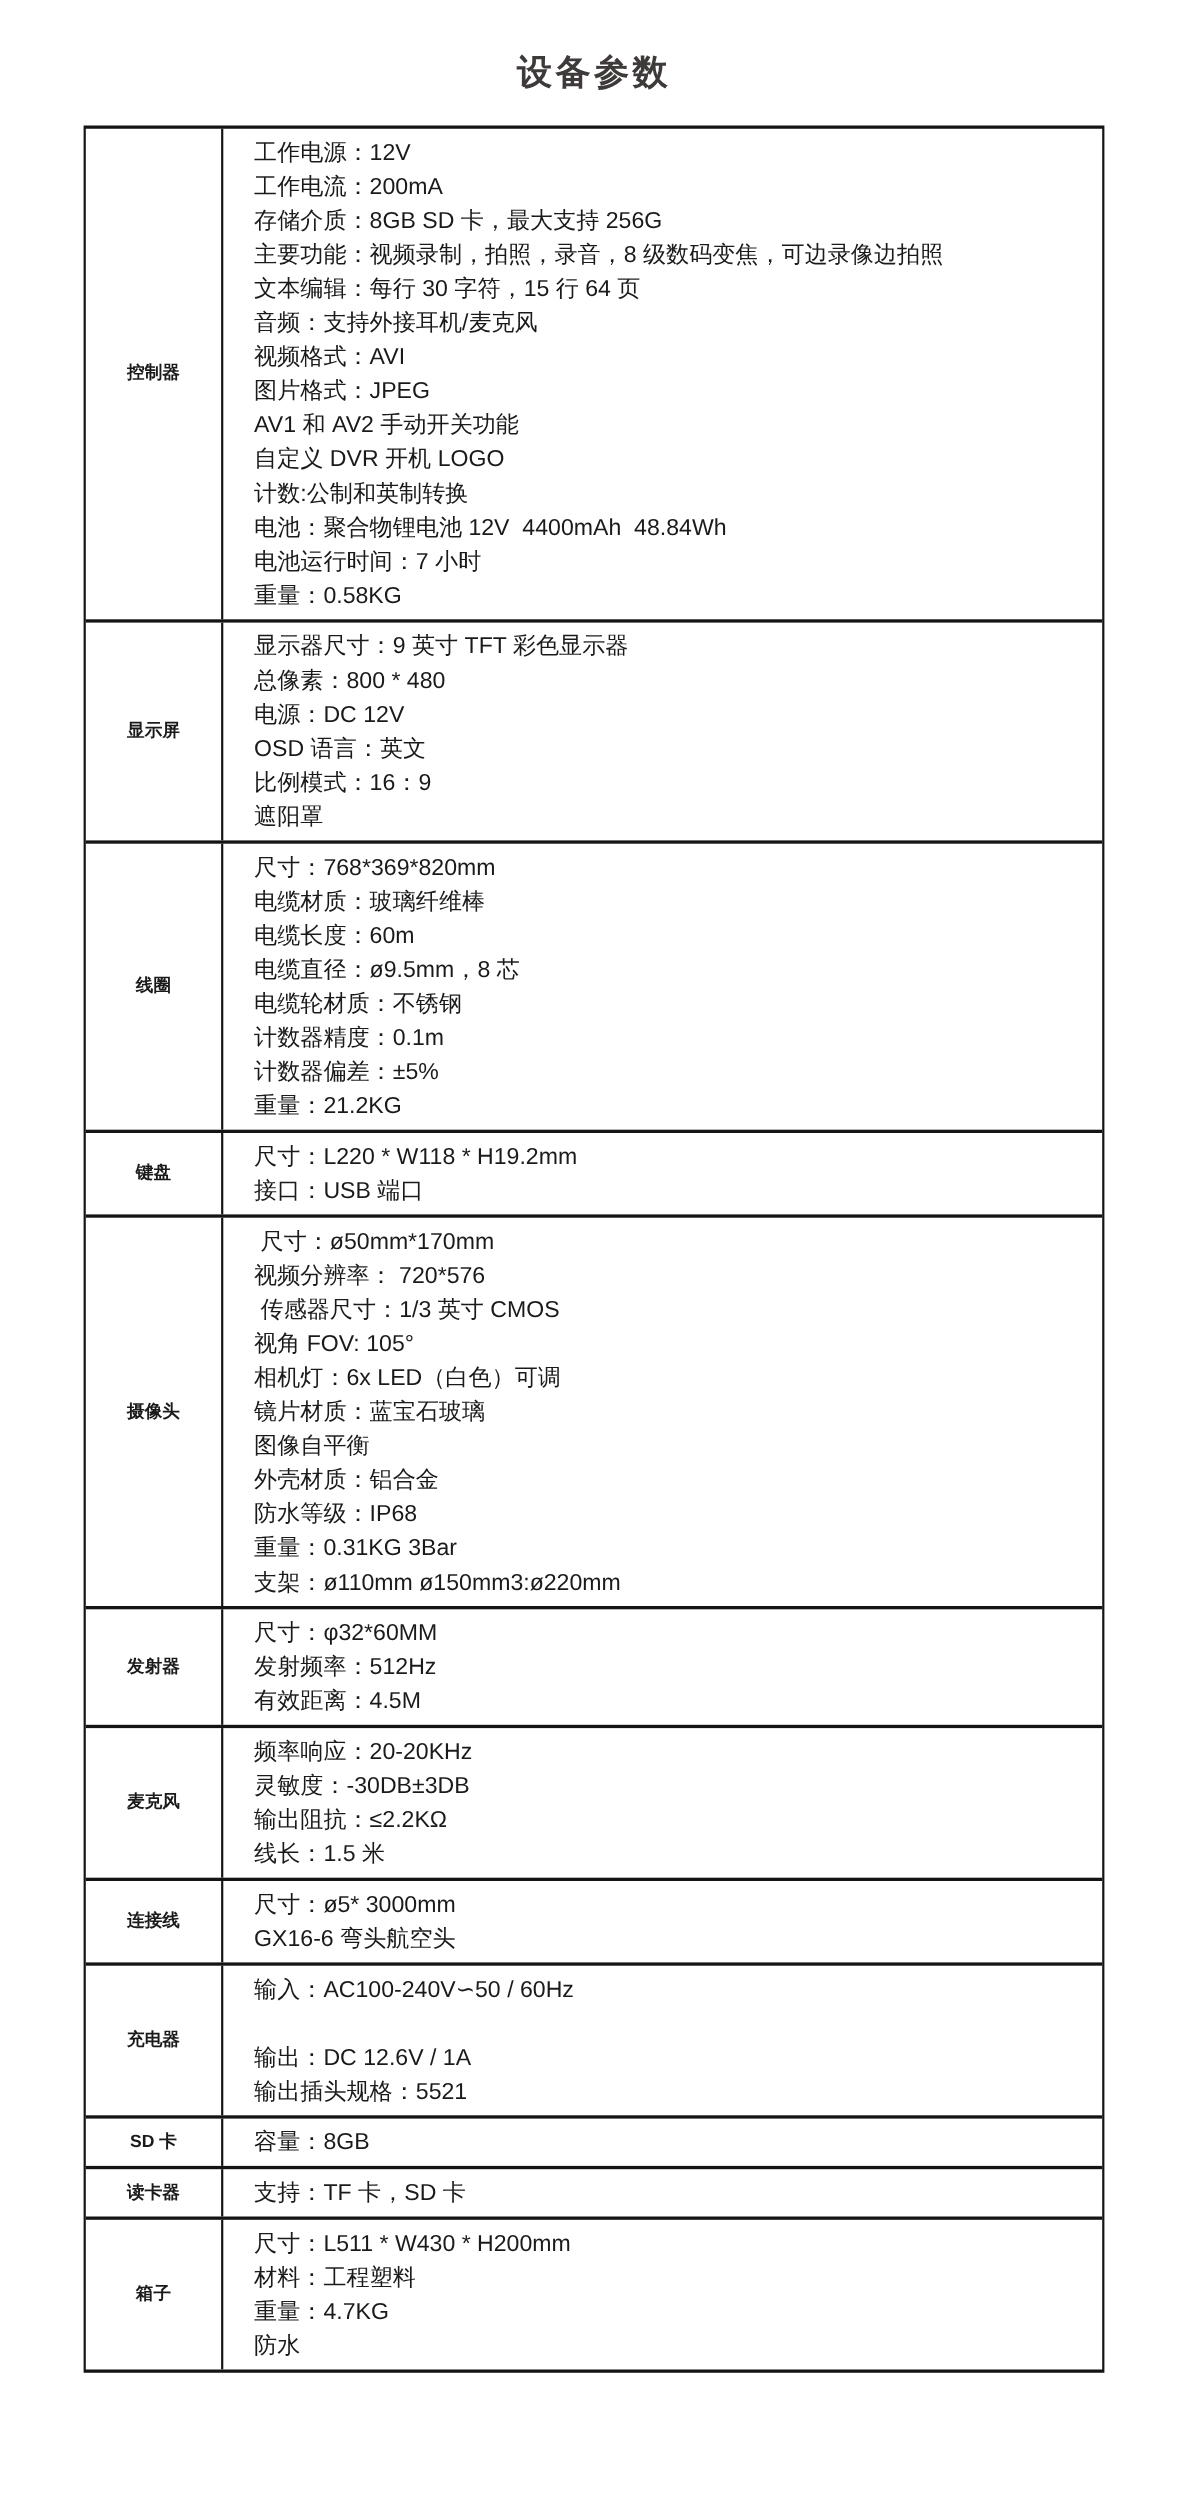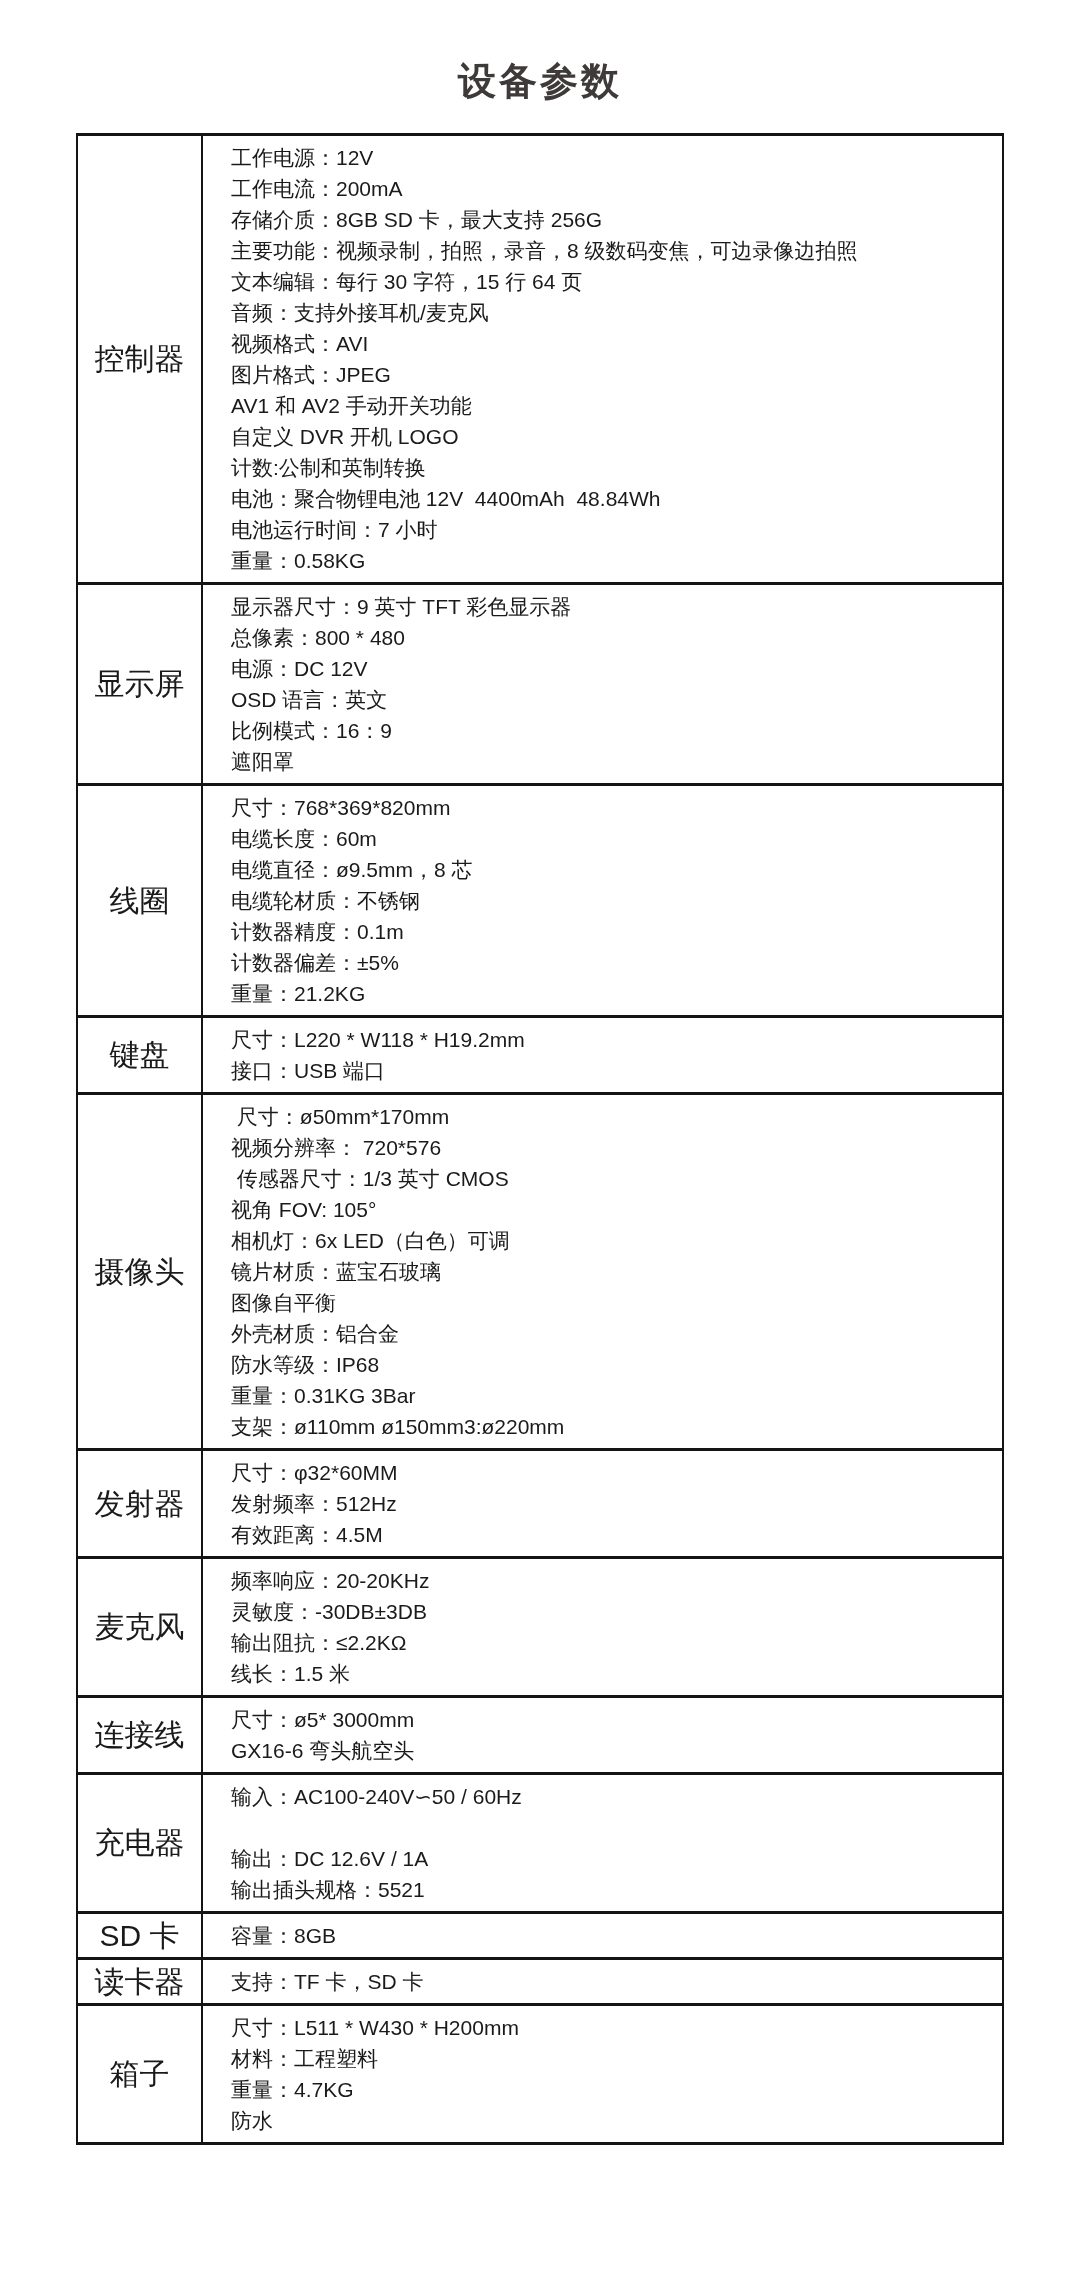--- a/index.html
+++ b/index.html
@@ -11,23 +11,23 @@
     position: relative;
     width: 1080px;
     height: 2277px;
     background: #ffffff;
     font-family: "Liberation Sans", "DejaVu Sans", sans-serif;
     color: #1a1a1a;
     overflow: hidden;
   }
   .title {
     margin: 0;
-    padding-top: 56px;
+    padding-top: 44px;
     text-align: center;
-    font-size: 38px;
+    font-size: 32px;
     font-weight: bold;
     letter-spacing: 3px;
     color: #3e3a39;
   }
   .spec-table {
     margin: 26px 0 0 76px;
     width: 928px;
     border: 2px solid #141414;
     border-top-width: 3px;
     border-bottom-width: 3px;
@@ -41,24 +41,25 @@
     border-bottom: none;
   }
   .label-cell {
     width: 125px;
     flex-shrink: 0;
     border-right: 2px solid #141414;
     display: flex;
     align-items: center;
     justify-content: center;
     text-align: center;
-    font-size: 30px;
+    font-size: 16px;
     line-height: 28px;
     padding: 4px 2px;
     box-sizing: border-box;
+    font-weight: bold;
   }
   .content-cell {
     flex: 1;
     padding: 6px 10px 6px 28px;
     box-sizing: border-box;
   }
   .line {
     font-size: 21px;
     line-height: 31px;
     min-height: 31px;
@@ -98,20 +99,21 @@
           <div class="line">电源：DC 12V</div>
           <div class="line">OSD 语言：英文</div>
           <div class="line">比例模式：16：9</div>
           <div class="line">遮阳罩</div>
         </div>
       </div>
       <div class="row">
         <div class="label-cell">线圈</div>
         <div class="content-cell">
           <div class="line">尺寸：768*369*820mm</div>
+          <div class="line">电缆材质：玻璃纤维棒</div>
           <div class="line">电缆长度：60m</div>
           <div class="line">电缆直径：ø9.5mm，8 芯</div>
           <div class="line">电缆轮材质：不锈钢</div>
           <div class="line">计数器精度：0.1m</div>
           <div class="line">计数器偏差：±5%</div>
           <div class="line">重量：21.2KG</div>
         </div>
       </div>
       <div class="row">
         <div class="label-cell">键盘</div>

